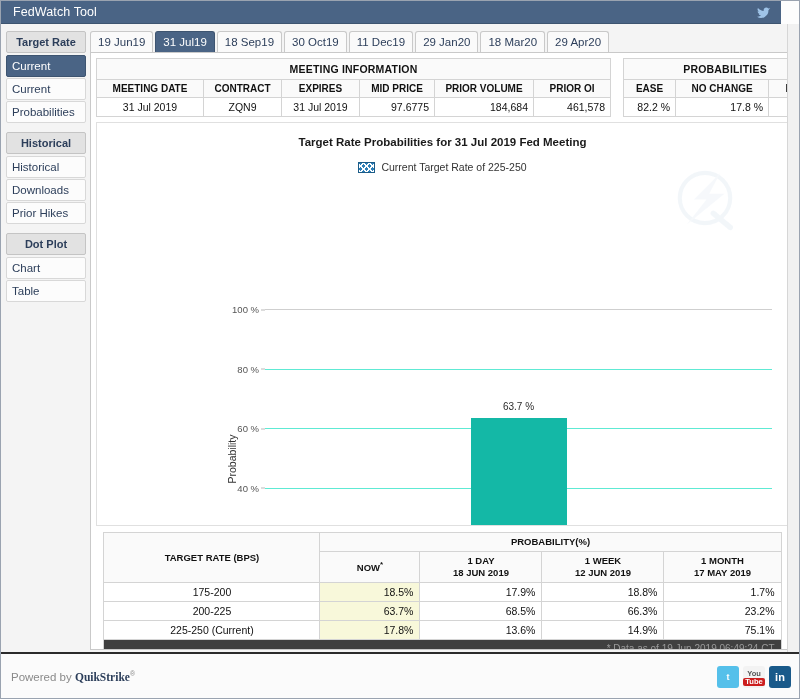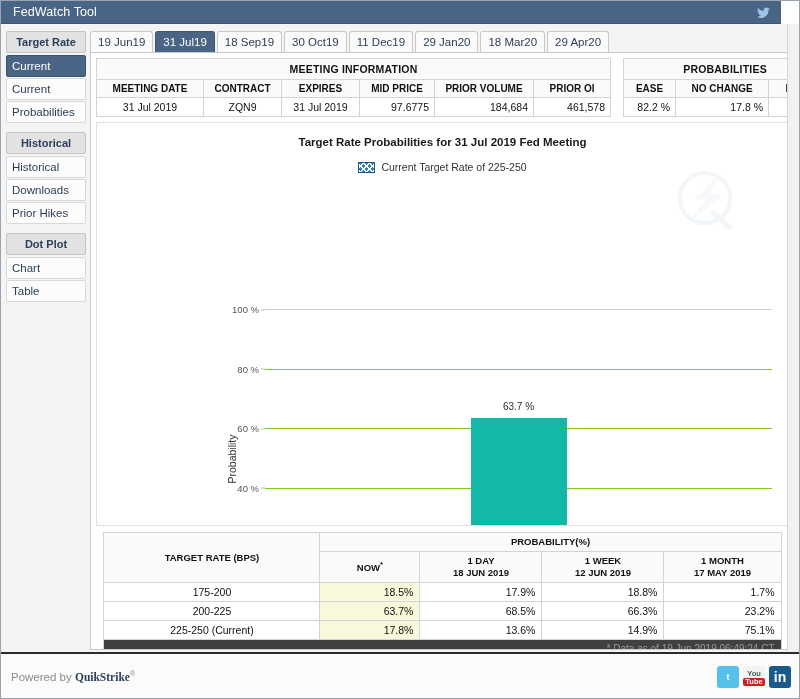--- a/index.html
+++ b/index.html
@@ -179,21 +179,21 @@
   }
 
   
   #plot {
     position: absolute;
     left: 168px; top: 187px;
     width: 507px; height: 298px;
   }
   .gridline {
     position: absolute; left: 0; width: 100%;
-    height: 1px; background: #84cc16;
+    height: 1px; background: #5eead4;
   }
   .gridline.axis { background: #cfcfcf; }
   .ytick {
     position: absolute; right: 100%; margin-right: 6px;
     font-size: 9.5px; color: #555; transform: translateY(-50%);
     white-space: nowrap;
   }
   .ytick::after {
     content: ""; position: absolute; right: -6px; top: 50%;
     width: 4px; height: 1px; background: #b9b9b9;
@@ -276,21 +276,21 @@
   }
   .sicon {
     width: 22px; height: 22px; border-radius: 3px;
     display: flex; align-items: center; justify-content: center;
     font-size: 9px; font-weight: bold; color: #fff;
   }
   .sicon.tw { background: #55c0ea; }
   .sicon.yt { background: #f3f3f3; flex-direction: column; line-height: 8px; padding-top: 2px; }
   .sicon.yt .you { color: #555; font-size: 7.5px; }
   .sicon.yt .tube { background: #cc1f1f; color: #fff; font-size: 7.5px; padding: 0 2px; border-radius: 2px; }
-  .sicon.li { background: #1a5a8a; font-size: 14px; }
+  .sicon.li { background: #1a5a8a; font-size: 11px; }
 </style>
 </head>
 <body>
 
 <div id="app">
 
   <div id="titlebar">
     <span class="title">FedWatch Tool</span>
     <span class="tw">
       <svg viewBox="0 0 24 24" aria-hidden="true">

